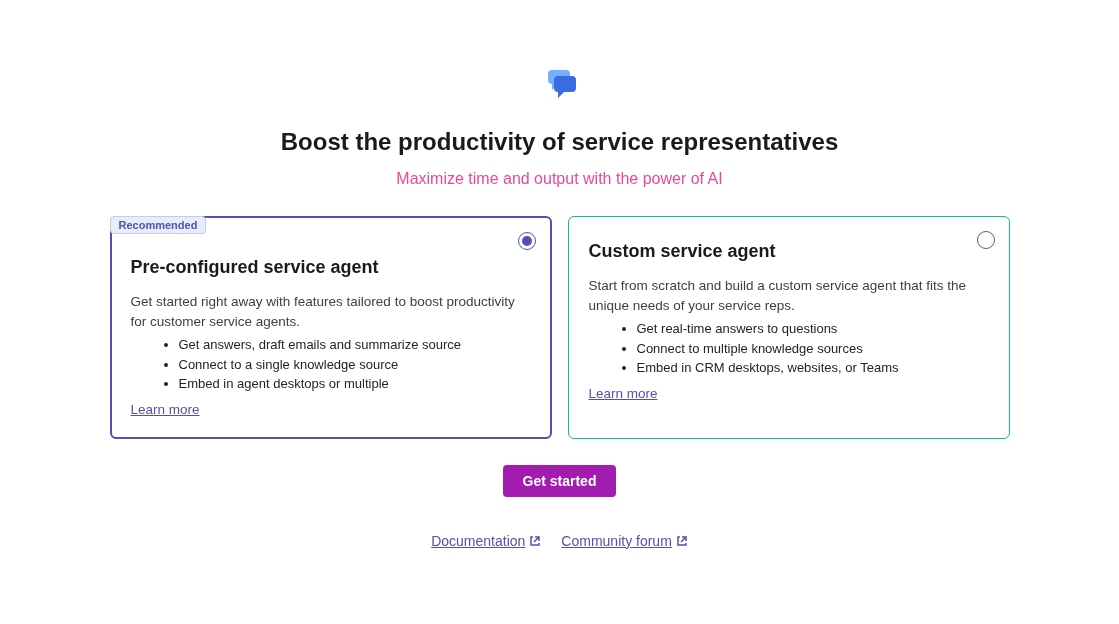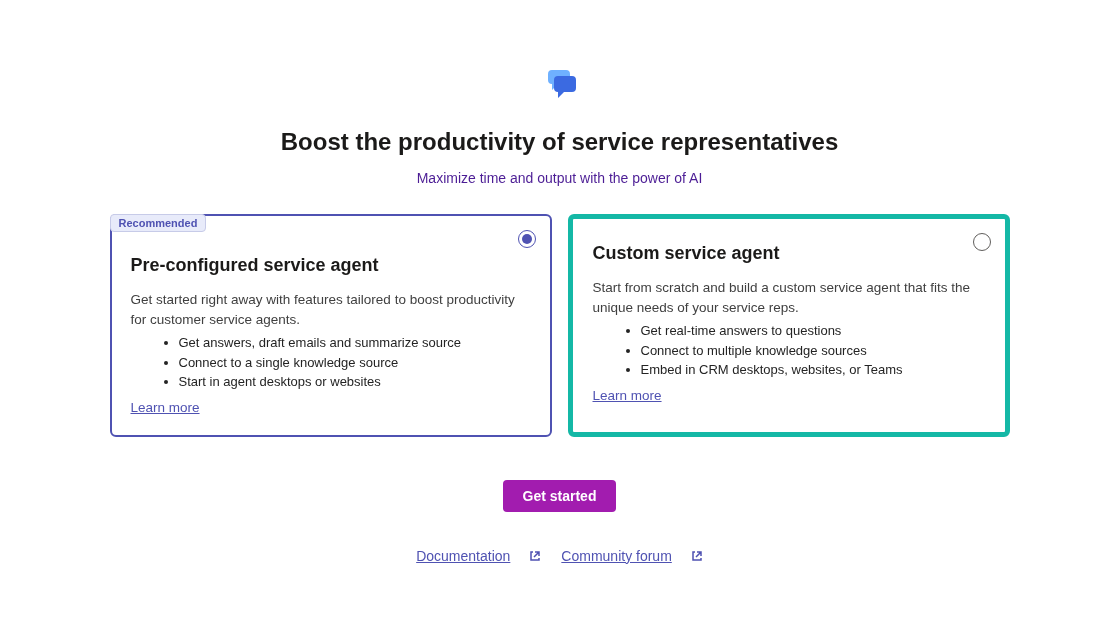--- a/index.html
+++ b/index.html
@@ -23,32 +23,32 @@
       height: 48px;
       margin-bottom: 20px;
     }
     .title {
       font-size: 24px;
       font-weight: 600;
       color: #1b1a19;
       margin-bottom: 14px;
     }
     .subtitle {
-      font-size: 14px;
-      color: #4c1d95;
+      font-size: 16px;
+      color: #ec4899;
       margin-bottom: 28px;
     }
     .cards {
       display: flex;
       gap: 16px;
-      margin-bottom: 43px;
+      margin-bottom: 26px;
     }
     .card {
       width: 442px;
-      border: 5px solid #14b8a6;
+      border: 1px solid #14b8a6;
       border-radius: 6px;
       padding: 16px 20px 20px 20px;
       position: relative;
       cursor: pointer;
     }
     .card.selected {
       border: 2px solid #4f52b2;
       padding: 15px 19px 19px 19px;
     }
     .badge {
@@ -136,21 +136,21 @@
       display: flex;
       gap: 20px;
     }
     .footer-link {
       font-size: 14px;
       color: #4f52b2;
       text-decoration: underline;
       cursor: pointer;
       display: inline-flex;
       align-items: center;
-      gap: 19px;
+      gap: 4px;
     }
     .ext-icon {
       width: 12px;
       height: 12px;
       stroke: #4f52b2;
       fill: none;
       stroke-width: 1.5;
     }
   </style>
 </head>
@@ -169,21 +169,21 @@
 <div class="cards">
 
   <div class="card selected">
     <span class="badge">Recommended</span>
     <span class="radio checked"></span>
     <h2 class="card-title">Pre-configured service agent</h2>
     <p class="card-desc">Get started right away with features tailored to boost productivity for customer service agents.</p>
     <ul>
       <li>Get answers, draft emails and summarize source</li>
       <li>Connect to a single knowledge source</li>
-      <li>Start in agent desktops or websites</li>
+      <li>Embed in agent desktops or multiple</li>
     </ul>
     <a class="learn-link">Learn more</a>
   </div>
 
   <div class="card unselected">
     <span class="radio"></span>
     <h2 class="card-title">Custom service agent</h2>
     <p class="card-desc">Start from scratch and build a custom service agent that fits the unique needs of your service reps.</p>
     <ul>
       <li>Get real-time answers to questions</li>

